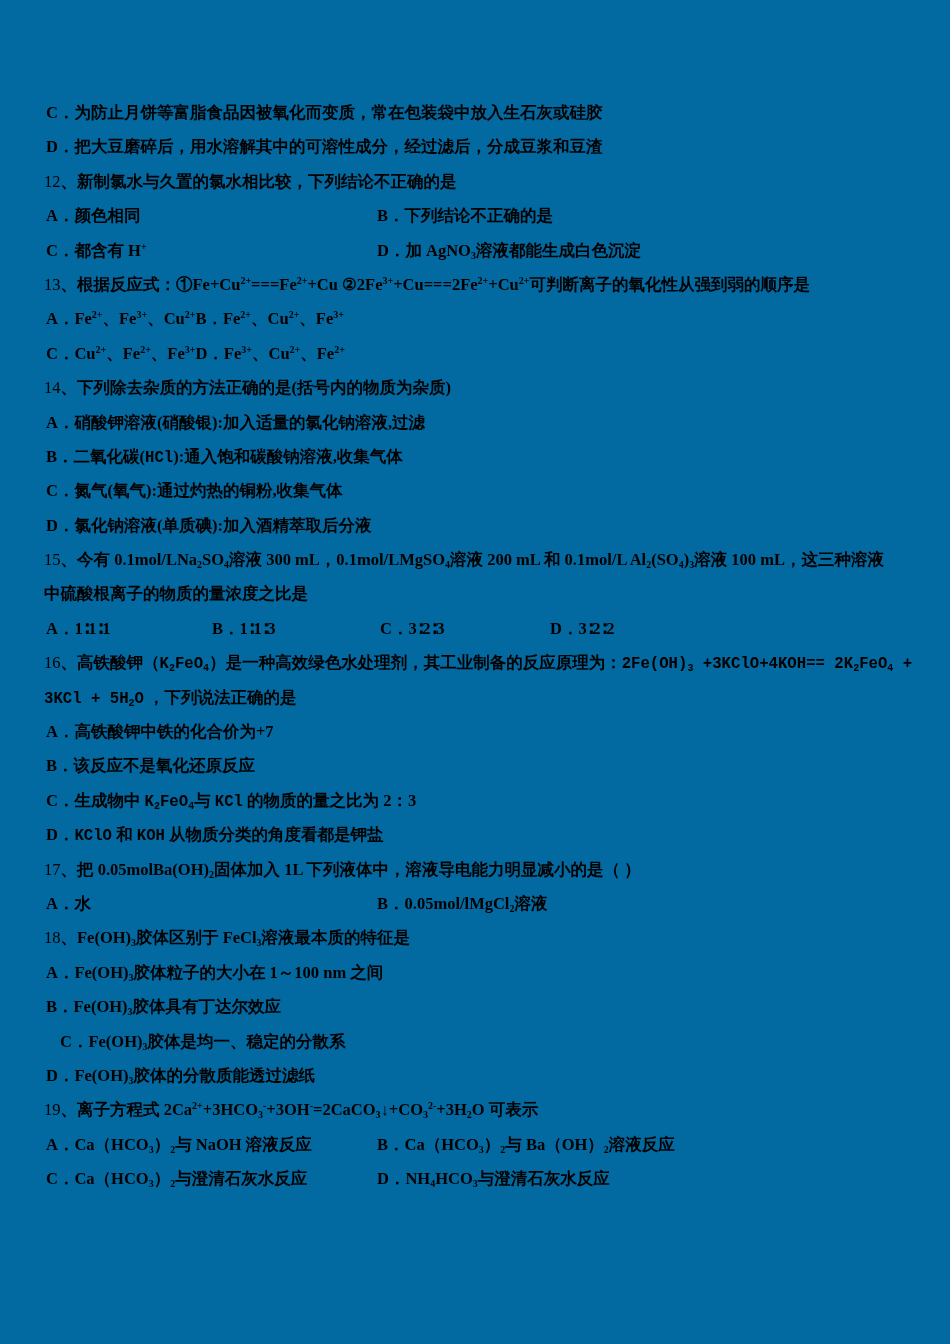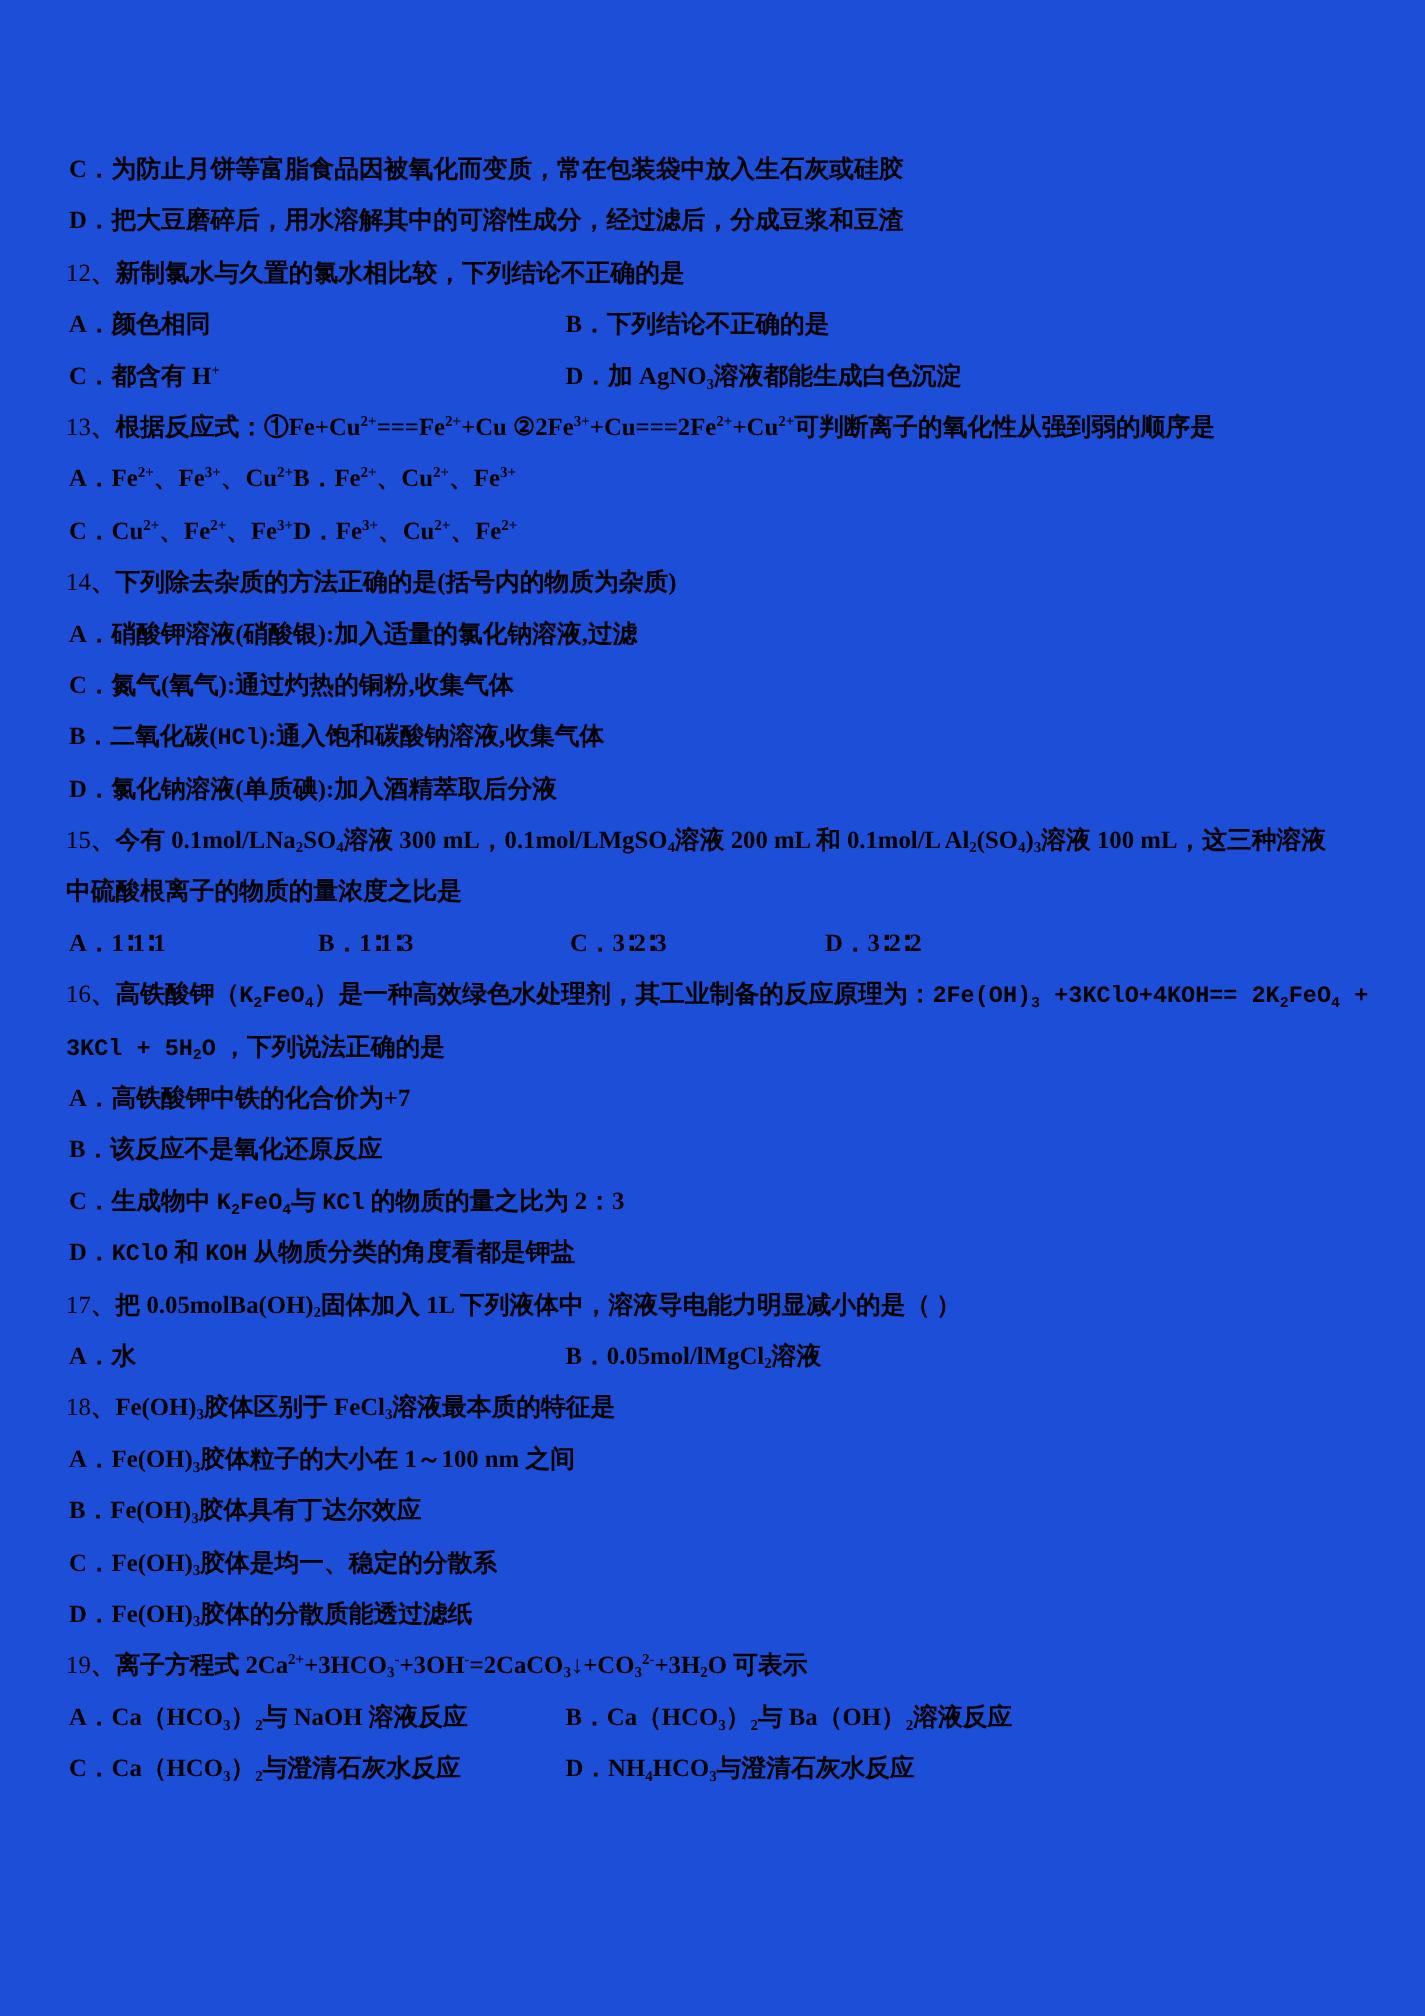--- a/index.html
+++ b/index.html
@@ -1,21 +1,21 @@
 <!DOCTYPE html>
 <html><head>
 <meta charset="utf-8">
 <style>
   * { margin: 0; padding: 0; box-sizing: border-box; }
   html, body { background: #ffffff; }
   .page {
     position: relative;
     width: 950px;
     height: 1344px;
-    background: #1d4ed8;
+    background: #0369a1;
     overflow: hidden;
     font-family: "Liberation Serif", "DejaVu Serif", serif;
     font-weight: bold;
     font-size: 16.5px;
     color: #000000;
   }
   .doc { padding-top: 96px; }
   .row {
     position: relative;
     height: 34.4px;
@@ -76,24 +76,24 @@
       <div class="row">
         <span class="cell" style="left: 46px;">C．Cu<sup>2+</sup>、Fe<sup>2+</sup>、Fe<sup>3+</sup>D．Fe<sup>3+</sup>、Cu<sup>2+</sup>、Fe<sup>2+</sup></span>
       </div>
       <div class="row">
         <span class="cell" style="left: 44px;"><span class="qnum">14</span>、下列除去杂质的方法正确的是(括号内的物质为杂质)</span>
       </div>
       <div class="row">
         <span class="cell" style="left: 46px;">A．硝酸钾溶液(硝酸银):加入适量的氯化钠溶液,过滤</span>
       </div>
       <div class="row">
-        <span class="cell" style="left: 46px;">C．氮气(氧气):通过灼热的铜粉,收集气体</span>
+        <span class="cell" style="left: 46px;">B．二氧化碳(<span class="mono">HCl</span>):通入饱和碳酸钠溶液,收集气体</span>
       </div>
       <div class="row">
-        <span class="cell" style="left: 46px;">B．二氧化碳(<span class="mono">HCl</span>):通入饱和碳酸钠溶液,收集气体</span>
+        <span class="cell" style="left: 46px;">C．氮气(氧气):通过灼热的铜粉,收集气体</span>
       </div>
       <div class="row">
         <span class="cell" style="left: 46px;">D．氯化钠溶液(单质碘):加入酒精萃取后分液</span>
       </div>
       <div class="row">
         <span class="cell" style="left: 44px;"><span class="qnum">15</span>、今有 0.1mol/LNa<sub>2</sub>SO<sub>4</sub>溶液 300 mL，0.1mol/LMgSO<sub>4</sub>溶液 200 mL 和 0.1mol/L Al<sub>2</sub>(SO<sub>4</sub>)<sub>3</sub>溶液 100 mL，这三种溶液</span>
       </div>
       <div class="row">
         <span class="cell" style="left: 44px;">中硫酸根离子的物质的量浓度之比是</span>
       </div>
@@ -131,21 +131,21 @@
       <div class="row">
         <span class="cell" style="left: 44px;"><span class="qnum">18</span>、Fe(OH)<sub>3</sub>胶体区别于 FeCl<sub>3</sub>溶液最本质的特征是</span>
       </div>
       <div class="row">
         <span class="cell" style="left: 46px;">A．Fe(OH)<sub>3</sub>胶体粒子的大小在 1～100 nm 之间</span>
       </div>
       <div class="row">
         <span class="cell" style="left: 46px;">B．Fe(OH)<sub>3</sub>胶体具有丁达尔效应</span>
       </div>
       <div class="row">
-        <span class="cell" style="left: 46px;">C．Fe(OH)<sub>3</sub>胶体是均一、稳定的分散系</span>
+        <span class="cell" style="left: 60px;">C．Fe(OH)<sub>3</sub>胶体是均一、稳定的分散系</span>
       </div>
       <div class="row">
         <span class="cell" style="left: 46px;">D．Fe(OH)<sub>3</sub>胶体的分散质能透过滤纸</span>
       </div>
       <div class="row">
         <span class="cell" style="left: 44px;"><span class="qnum">19</span>、离子方程式 2Ca<sup>2+</sup>+3HCO<sub>3</sub><sup>-</sup>+3OH<sup>-</sup>=2CaCO<sub>3</sub>↓+CO<sub>3</sub><sup>2-</sup>+3H<sub>2</sub>O 可表示</span>
       </div>
       <div class="row">
         <span class="cell" style="left: 46px;">A．Ca（HCO<sub>3</sub>）<sub>2</sub>与 NaOH 溶液反应</span>
         <span class="cell" style="left: 377px; text-align: center;">B．Ca（HCO<sub>3</sub>）<sub>2</sub>与 Ba（OH）<sub>2</sub>溶液反应</span>

